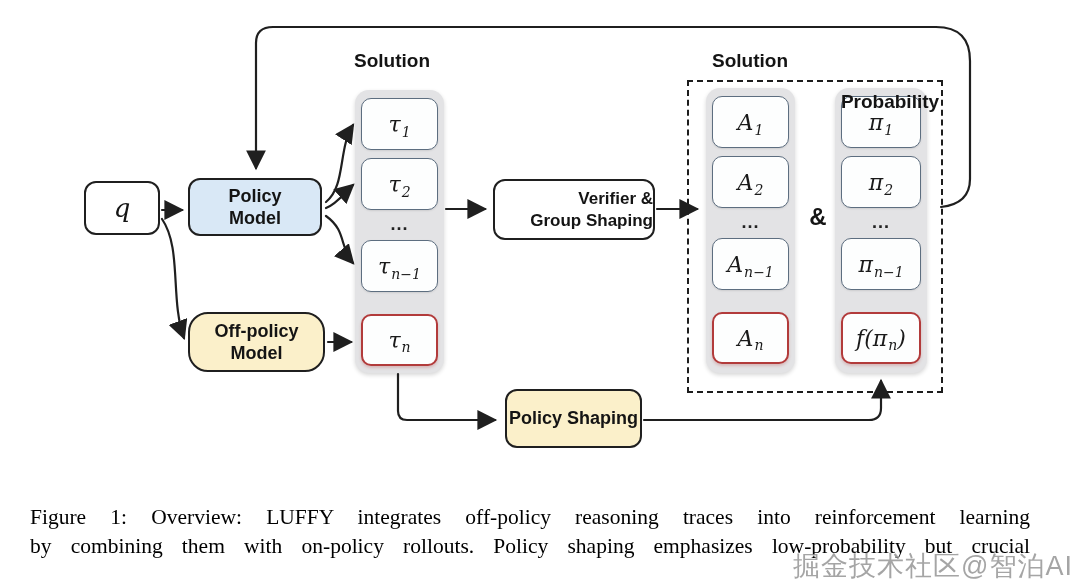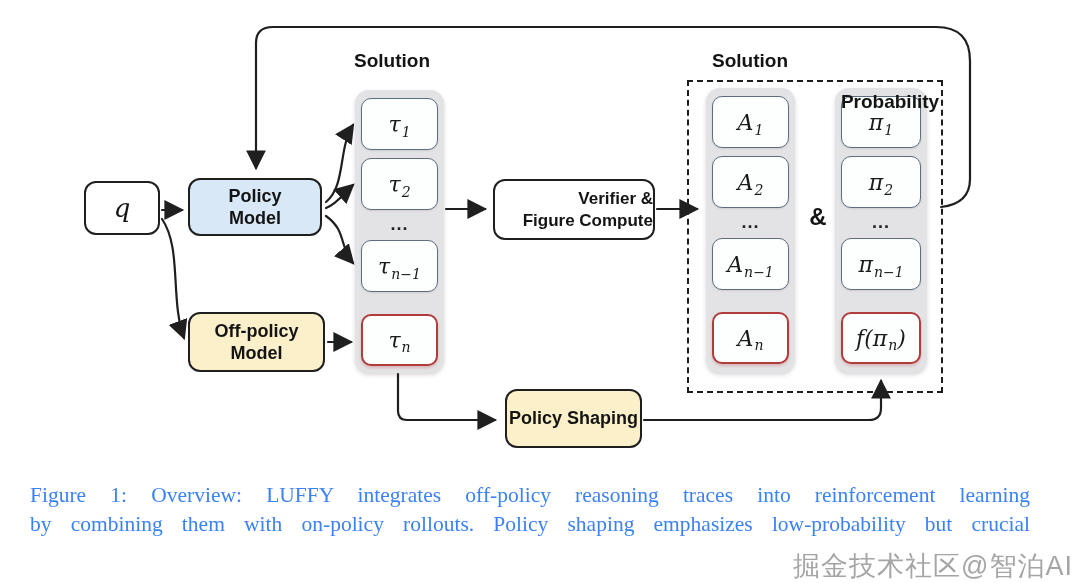--- a/index.html
+++ b/index.html
@@ -9,21 +9,21 @@
   }
   .layer{position:absolute;left:0;top:0;}
   
   .node{
     position:absolute;box-sizing:border-box;border:2.2px solid #1f1f1f;border-radius:12px;
     background:#fff;display:flex;flex-direction:column;align-items:center;justify-content:center;
     font-weight:600;color:#141414;font-size:18px;line-height:1.25;text-align:center;z-index:3;
   }
   .node-q{left:84px;top:181px;width:76px;height:54px;font-family:"DejaVu Serif",serif;font-style:italic;font-weight:500;font-size:26px;}
   .node-policy{left:188px;top:178px;width:134px;height:58px;background:#d9e8f6;}
-  .node-offpolicy{left:188px;top:312px;width:137px;height:60px;background:#fbf0ca;}
+  .node-offpolicy{left:188px;top:312px;width:137px;height:60px;background:#fbf0ca;border-radius:20px;}
   .node-verifier{left:493px;top:179px;width:162px;height:61px;font-size:17px;align-items:flex-end;}
   .node-shaping{left:505px;top:389px;width:137px;height:59px;background:#fbf0ca;text-align:right;}
   
   .col{
     position:absolute;background:#e3e3e5;border-radius:14px;z-index:1;
     box-shadow:0 2px 4px rgba(0,0,0,.16);
   }
   .col-solution{left:355px;top:90px;width:89px;height:283px;}
   .col-advantage{left:706px;top:88px;width:89px;height:285px;}
   .col-probability{left:835px;top:88px;width:92px;height:285px;}
@@ -43,22 +43,22 @@
   }
   
   .col-title{position:absolute;top:50px;height:26px;font-size:19px;font-weight:600;color:#141414;text-align:center;z-index:3;}
   .title-solution{left:346px;width:92px;}
   .title-advantage{left:698px;width:104px;}
   .title-probability{left:836px;width:108px;margin-top:41px;}
   .dashed-box{position:absolute;left:687px;top:80px;width:256px;height:313px;border:2px dashed #1c1c1c;box-sizing:border-box;z-index:1;background:transparent;}
   .amp{position:absolute;left:804px;top:203px;width:28px;height:28px;font-size:24px;font-weight:700;color:#141414;text-align:center;z-index:3;}
   
   .caption{
-    position:absolute;left:30px;top:481px;width:1000px;z-index:2;
-    font-family:"Liberation Serif",serif;font-size:21.5px;color:#3b82f6;line-height:28.5px;
+    position:absolute;left:30px;top:503px;width:1000px;z-index:2;
+    font-family:"Liberation Serif",serif;font-size:21.5px;color:#000000;line-height:28.5px;
   }
   .caption .just{text-align:justify;text-align-last:justify;}
   .watermark{
     position:absolute;left:793px;top:548px;z-index:4;
     font-size:27px;color:#8f8f8f;opacity:.8;letter-spacing:1px;white-space:nowrap;
     text-shadow:1px 1px 0 #ffffff;
   }
   svg.arrows{z-index:2;pointer-events:none;}
 </style>
 </head>
@@ -160,21 +160,21 @@
 <div class="node node-policy">
   <span>Policy</span>
     <span>Model</span>
 </div>
 <div class="node node-offpolicy">
   <span>Off-policy</span>
     <span>Model</span>
 </div>
 <div class="node node-verifier">
   <span>Verifier &amp;</span>
-    <span>Figure Compute</span>
+    <span>Group Shaping</span>
 </div>
 <div class="node node-shaping">
   <span>Policy Shaping</span>
 </div>
 
 <div class="caption">
   <div class="just">Figure 1:   Overview: LUFFY integrates off-policy reasoning traces into reinforcement learning</div>
   <div class="just">by combining them with on-policy rollouts. Policy shaping emphasizes low-probability but crucial</div>
 </div>
 

